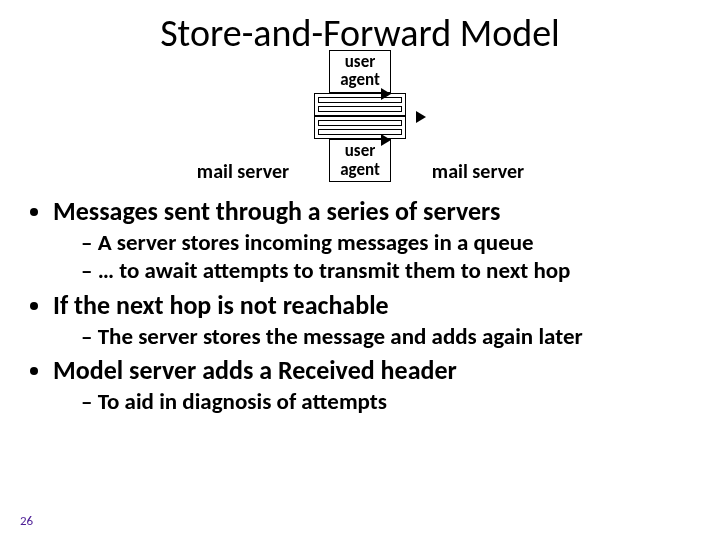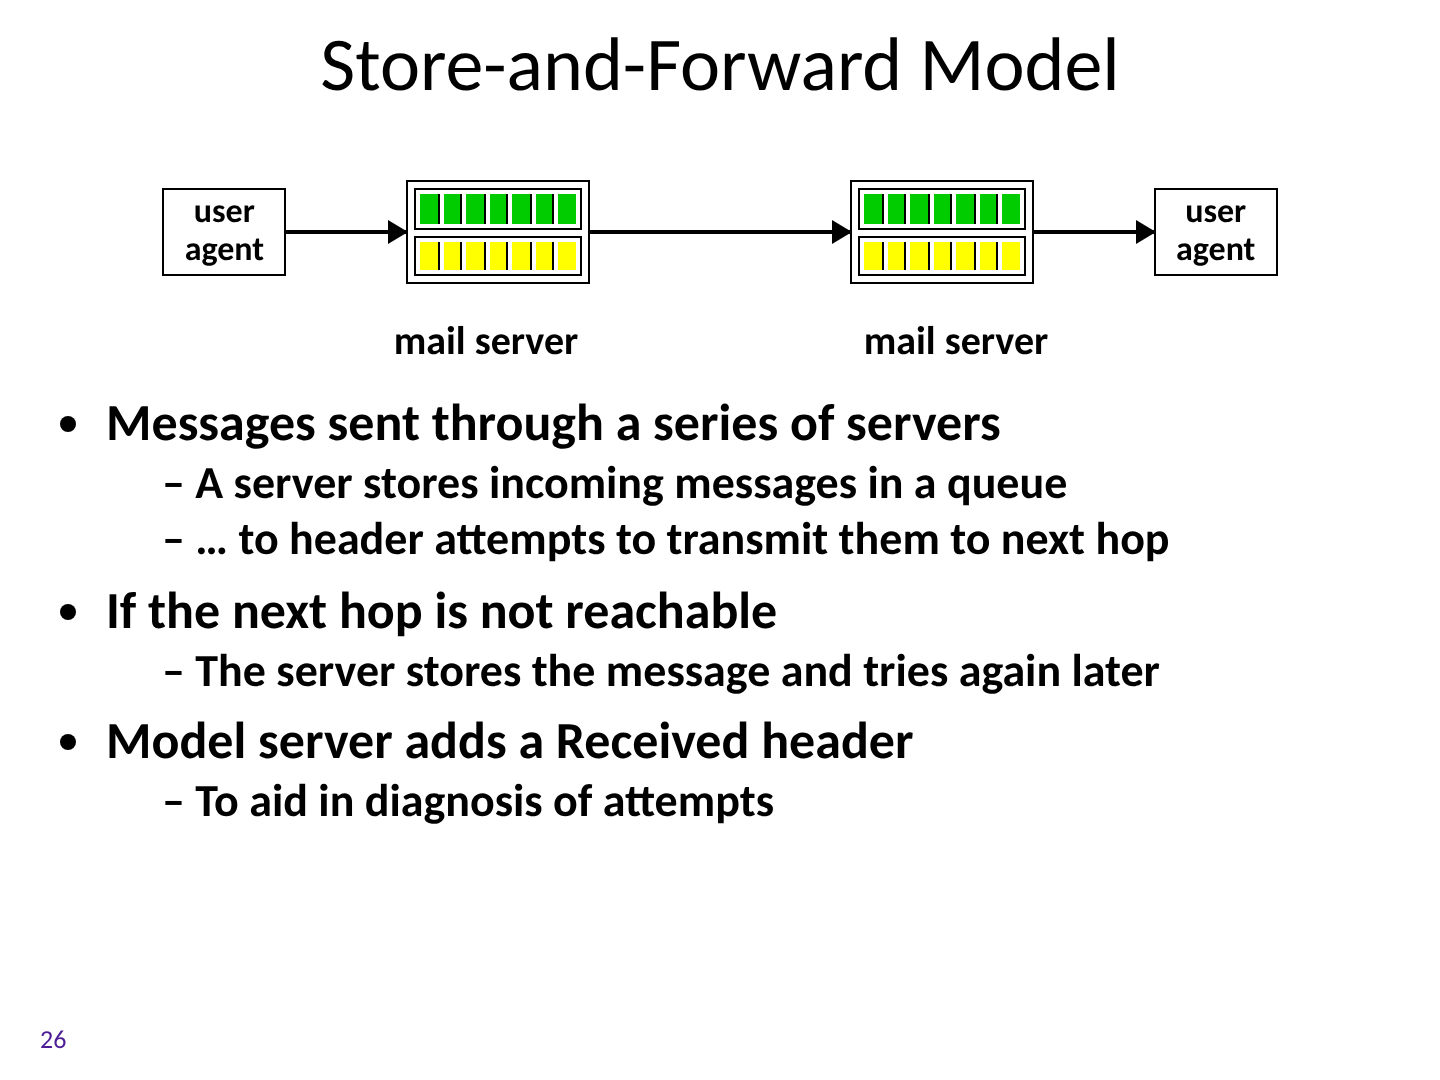--- a/index.html
+++ b/index.html
@@ -20,20 +20,21 @@
     margin-bottom: 25px;
   }
   .diagram {
     display: flex;
     align-items: center;
     justify-content: center;
     gap: 0;
     margin: 0 40px 8px 40px;
     position: relative;
     height: 70px;
+    flex-direction: column;
   }
   .agent-box {
     border: 1.5px solid #000;
     background: #fff;
     padding: 2px 10px;
     font-size: 17px;
     line-height: 1.1;
     text-align: center;
     font-weight: bold;
     white-space: pre-line;
@@ -165,27 +166,27 @@
   <div style="width:125px"></div>
   <div style="width:110px;text-align:center">mail server</div>
 </div>
 
 <div class="bullets">
   <ul>
     <li>
       <span>Messages sent through a series of servers</span>
       <ul class="sub">
         <li>A server stores incoming messages in a queue</li>
-        <li>… to header attempts to transmit them to next hop</li>
+        <li>… to await attempts to transmit them to next hop</li>
       </ul>
     </li>
     <li>
       <span>If the next hop is not reachable</span>
       <ul class="sub">
-        <li>The server stores the message and tries again later</li>
+        <li>The server stores the message and adds again later</li>
       </ul>
     </li>
     <li>
       <span>Model server adds a Received header</span>
       <ul class="sub">
         <li>To aid in diagnosis of attempts</li>
       </ul>
     </li>
   </ul>
 </div>

